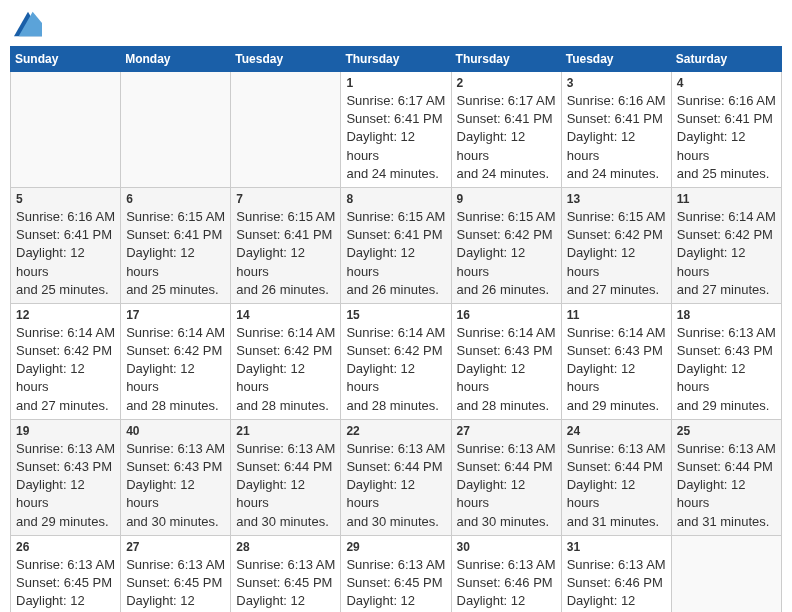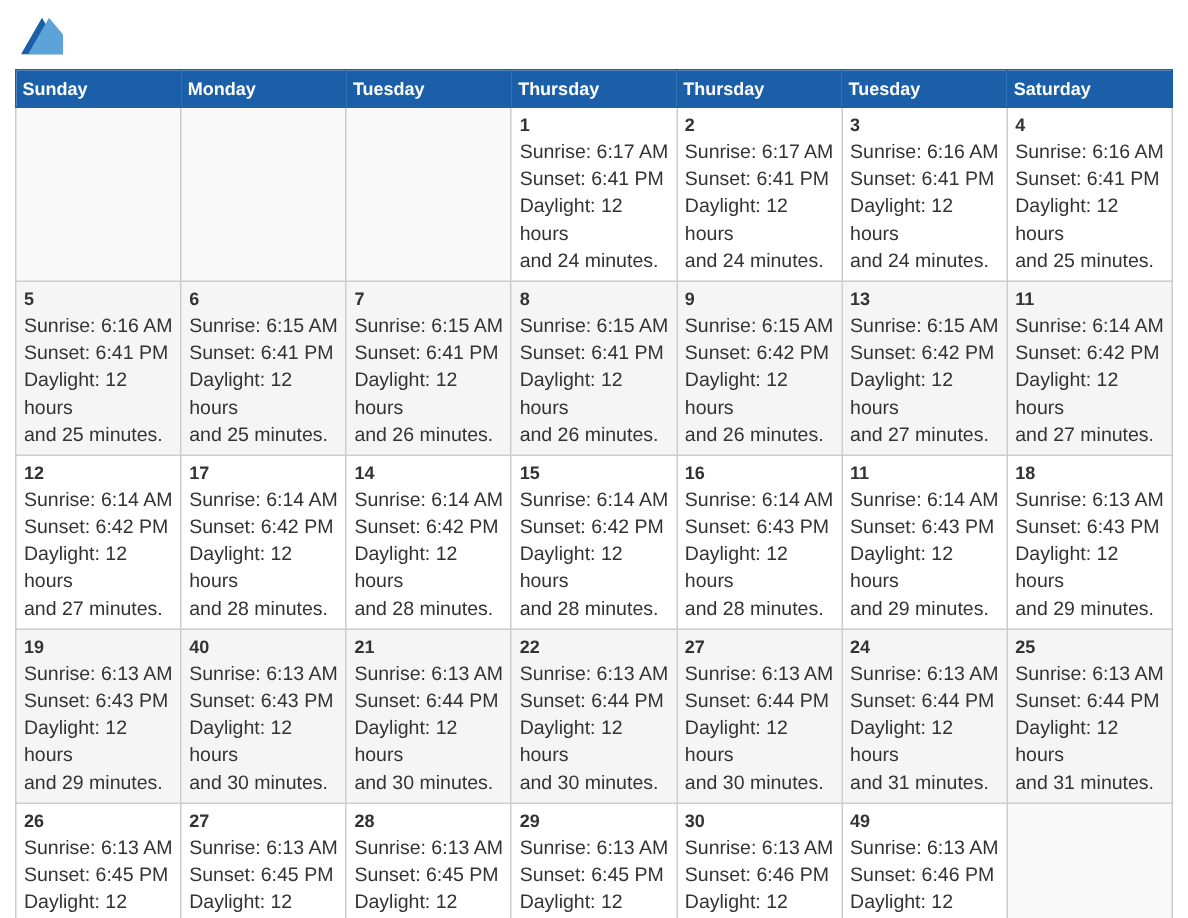--- a/index.html
+++ b/index.html
@@ -355,21 +355,21 @@
 and 32 minutes.</div>
           </td>
           <td>
             <span class="day-number">30</span>
             <div class="day-info" style="white-space: pre-line;">Sunrise: 6:13 AM
 Sunset: 6:46 PM
 Daylight: 12 hours
 and 32 minutes.</div>
           </td>
           <td>
-            <span class="day-number">49</span>
+            <span class="day-number">31</span>
             <div class="day-info" style="white-space: pre-line;">Sunrise: 6:13 AM
 Sunset: 6:46 PM
 Daylight: 12 hours
 and 32 minutes.</div>
           </td>
           <td class="empty-cell"></td>
         </tr>
       </tbody>
   </table>
 </div>

